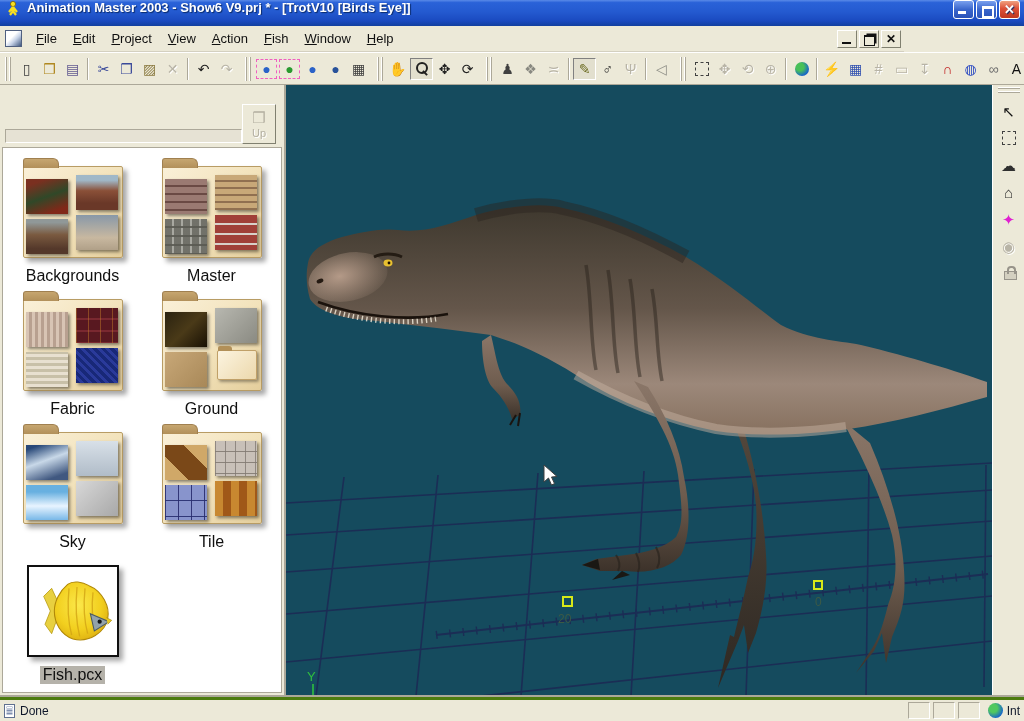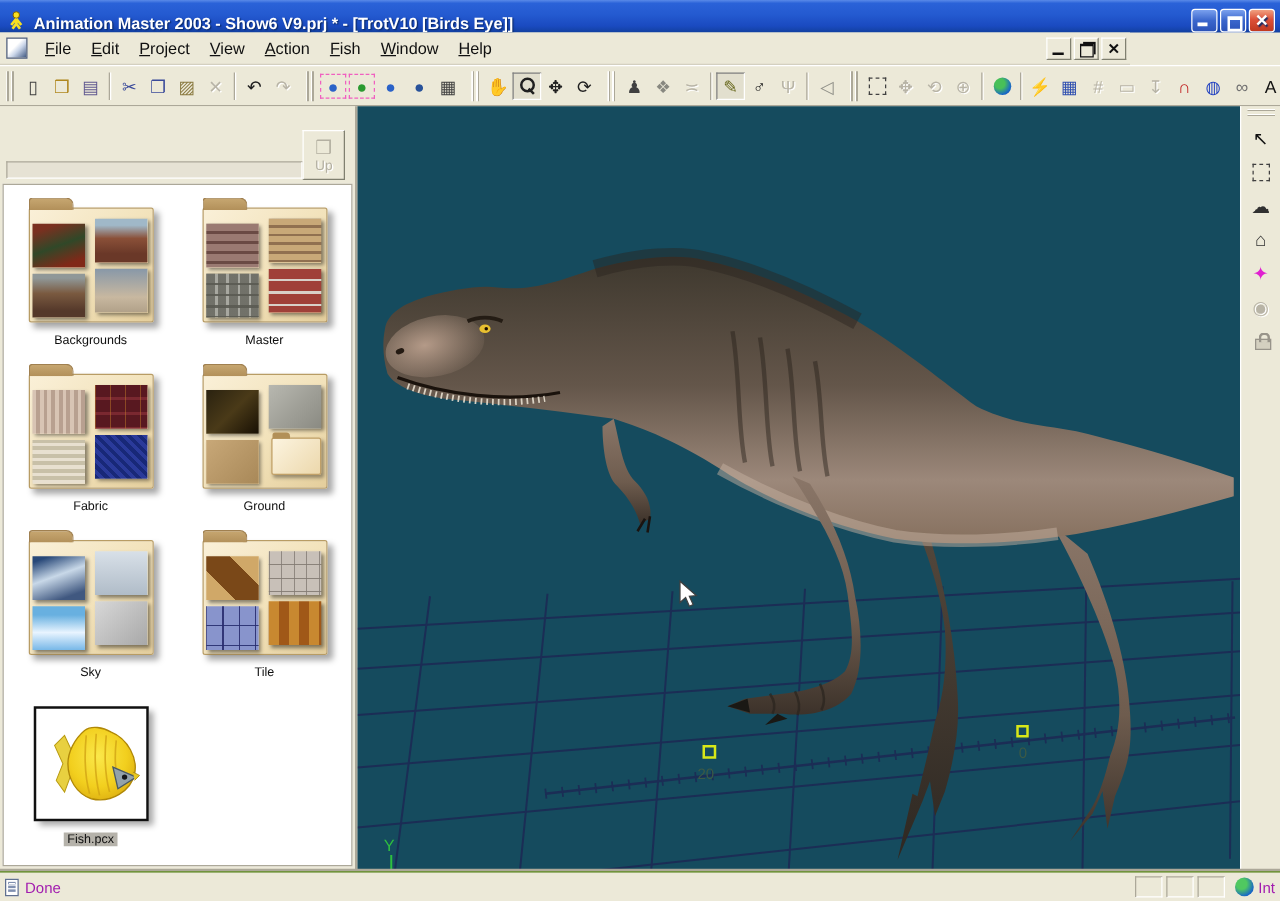--- a/index.html
+++ b/index.html
@@ -1,21 +1,21 @@
 <!DOCTYPE html>
 <html><head>
 <meta charset="utf-8">
 <style>
   * { margin:0; padding:0; box-sizing:border-box; }
   html,body { width:1024px; height:721px; overflow:hidden; font-family:"Liberation Sans", sans-serif; background:#ece9d8; }
 
   
   #titlebar { position:absolute; top:0; left:0; width:1024px; height:26px;
     background:linear-gradient(180deg,#5a8ae8 0%,#2a62d8 10%,#245ad0 45%,#1a4ac0 80%,#12409f 100%);
-    display:flex; align-items:flex-end; padding:0 4px; color:#fff; font-weight:bold; font-size:13px;
+    display:flex; align-items:flex-start; padding:0 4px; color:#fff; font-weight:bold; font-size:13px;
     text-shadow:1px 1px 1px #0a2a6a; }
   #titlebar .app-ico { width:18px; height:18px; margin-right:5px; flex:none; }
   #titlebar .ttl { flex:1; white-space:nowrap; overflow:hidden; }
   .winbtns { display:flex; gap:2px; }
   .xpbtn { width:21px; height:19px; border-radius:3px; border:1px solid #fff;
     background:linear-gradient(180deg,#7aa0ee,#3a66cc 50%,#2a52b8); position:relative; }
   .xpbtn.close { background:linear-gradient(180deg,#f0a080,#dd5038 45%,#c03820); }
   .xpbtn.min::after { content:""; position:absolute; left:4px; bottom:4px; width:8px; height:3px; background:#fff; }
   .xpbtn.rest::after { content:""; position:absolute; left:5px; top:5px; width:8px; height:7px;
     border:2px solid #fff; border-top-width:3px; }
@@ -101,38 +101,38 @@
   .thumb.t2 { left:2px;  top:52px; }
   .thumb.t3 { left:52px; top:48px; }
   .mini-folder { position:absolute; left:54px; top:50px; width:40px; height:30px;
     background:linear-gradient(135deg,#fcf4e0,#ecd8ac); border:1px solid #c0a068; border-radius:2px;
     box-shadow:2px 2px 3px rgba(0,0,0,0.35); }
   .mini-folder::before { content:""; position:absolute; top:-5px; left:0; width:14px; height:5px;
     background:#b29058; border-radius:2px 3px 0 0; }
   .imgcard { position:relative; width:92px; height:92px; margin-top:12px; background:#fff;
     border:2px solid #101010; box-shadow:4px 4px 5px rgba(0,0,0,0.35);
     display:flex; align-items:center; justify-content:center; }
-  .lib-label { margin-top:9px; font-size:10px; color:#101010; padding:0 3px; }
+  .lib-label { margin-top:9px; font-size:16px; color:#101010; padding:0 3px; }
   .lib-label.selected { background:#b5b2aa; }
 
   
   #viewport { position:absolute; top:85px; left:286px; width:706px; height:611px; background:#154b5e; overflow:hidden; }
   #viewport svg { display:block; }
 
   
   #righttoolbar { position:absolute; top:85px; left:992px; width:32px; height:611px; background:#ece9d8;
     border-left:1px solid #fff; display:flex; flex-direction:column; align-items:center; padding-top:2px; }
   #righttoolbar .gripper-h { width:22px; height:7px; margin-bottom:6px;
     background:repeating-linear-gradient(180deg,#fff 0 1px,#aca899 1px 2px,transparent 2px 4px); }
   #righttoolbar .ticon { margin-bottom:5px; font-size:15px; }
 
   
   #statusbar { position:absolute; top:697px; left:0; width:1024px; height:24px; background:#ece9d8;
-    border-top:1px solid #4d7c0f; box-shadow:0 -2px 0 #aca899; display:flex; align-items:center;
-    font-size:12px; color:#a21caf; padding:0 4px; overflow:hidden; }
+    border-top:3px solid #4d7c0f; box-shadow:0 -2px 0 #aca899; display:flex; align-items:center;
+    font-size:12px; color:#0f172a; padding:0 4px; overflow:hidden; }
   .css-doc { width:11px; height:14px; background:#fff; border:1px solid #607090; margin-right:5px; position:relative; flex:none; }
   .css-doc::after { content:""; position:absolute; top:2px; left:2px; width:5px; height:1px;
     box-shadow:0 0 0 0.5px #8090b0, 0 3px 0 0.5px #8090b0, 0 6px 0 0.5px #8090b0; }
   #statusbar .spring { flex:1; }
   .spanel { width:22px; height:17px; border:1px solid #aca899; border-bottom-color:#fff; border-right-color:#fff; margin-left:3px; }
   .globe { width:15px; height:15px; border-radius:50%; margin:0 4px 0 8px; flex:none;
     background:radial-gradient(circle at 35% 35%,#50c860 30%,#1868c8 72%,#0a3a80 100%); }
 </style>
 </head>
 <body>

